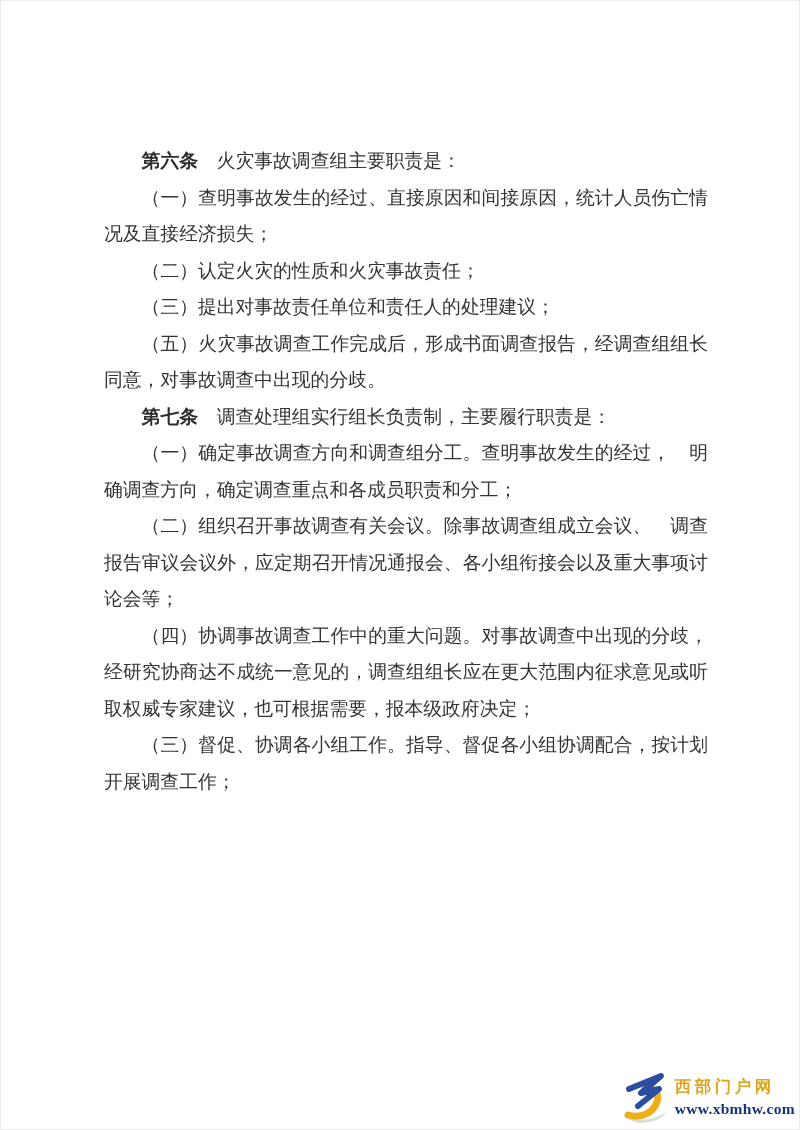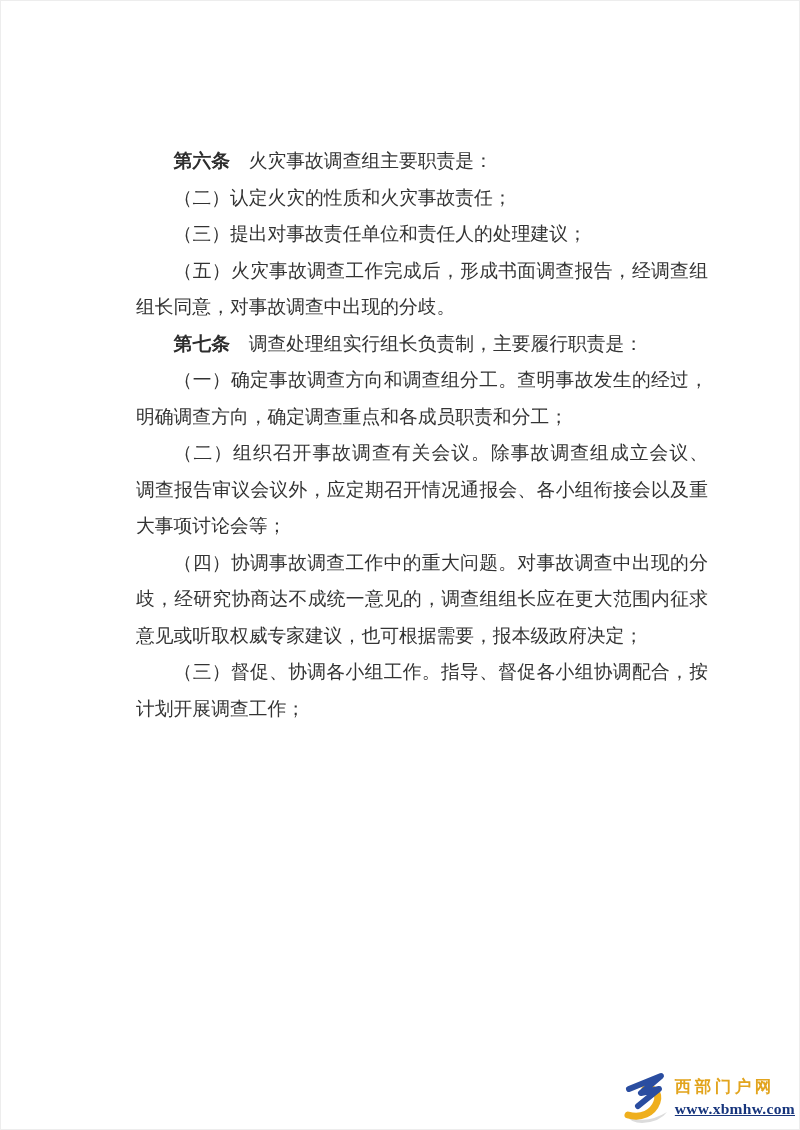--- a/index.html
+++ b/index.html
@@ -30,21 +30,20 @@
     line-height: 36.5px;
     text-align: justify;
     letter-spacing: 0;
   }
   .doc p {
     margin: 0;
     padding: 0;
   }
   .doc p.indent {
     text-indent: 2em;
-    margin-left: 32px;
   }
   .article-prefix {
     font-weight: bold;
     color: #2d2d2d;
   }
   .watermark {
     position: absolute;
     right: 5px;
     bottom: 6px;
     display: flex;
@@ -70,30 +69,30 @@
     white-space: nowrap;
   }
   .wm-url {
     font-family: "Liberation Serif", "DejaVu Serif", serif;
     font-weight: 700;
     font-size: 15.5px;
     color: #17357C;
     line-height: 21px;
     letter-spacing: 0.3px;
     white-space: nowrap;
-    text-decoration: underline;
   }
 </style>
 </head>
 <body>
 
 <div class="page-border"></div>
 
 <div class="doc" id="doc-body">
     <p class="indent"><span class="article-prefix">第六条</span>　火灾事故调查组主要职责是：</p>
+    <p class="indent">（一）查明事故发生的经过、直接原因和间接原因，统计人员伤亡情况及直接经济损失；</p>
     <p class="indent">（二）认定火灾的性质和火灾事故责任；</p>
     <p class="indent">（三）提出对事故责任单位和责任人的处理建议；</p>
     <p class="indent">（五）火灾事故调查工作完成后，形成书面调查报告，经调查组组长同意，对事故调查中出现的分歧。</p>
     <p class="indent"><span class="article-prefix">第七条</span>　调查处理组实行组长负责制，主要履行职责是：</p>
     <p class="indent">（一）确定事故调查方向和调查组分工。查明事故发生的经过，　明确调查方向，确定调查重点和各成员职责和分工；</p>
     <p class="indent">（二）组织召开事故调查有关会议。除事故调查组成立会议、　调查报告审议会议外，应定期召开情况通报会、各小组衔接会以及重大事项讨论会等；</p>
     <p class="indent">（四）协调事故调查工作中的重大问题。对事故调查中出现的分歧，经研究协商达不成统一意见的，调查组组长应在更大范围内征求意见或听取权威专家建议，也可根据需要，报本级政府决定；</p>
     <p class="indent">（三）督促、协调各小组工作。指导、督促各小组协调配合，按计划开展调查工作；</p>
   </div>
 

